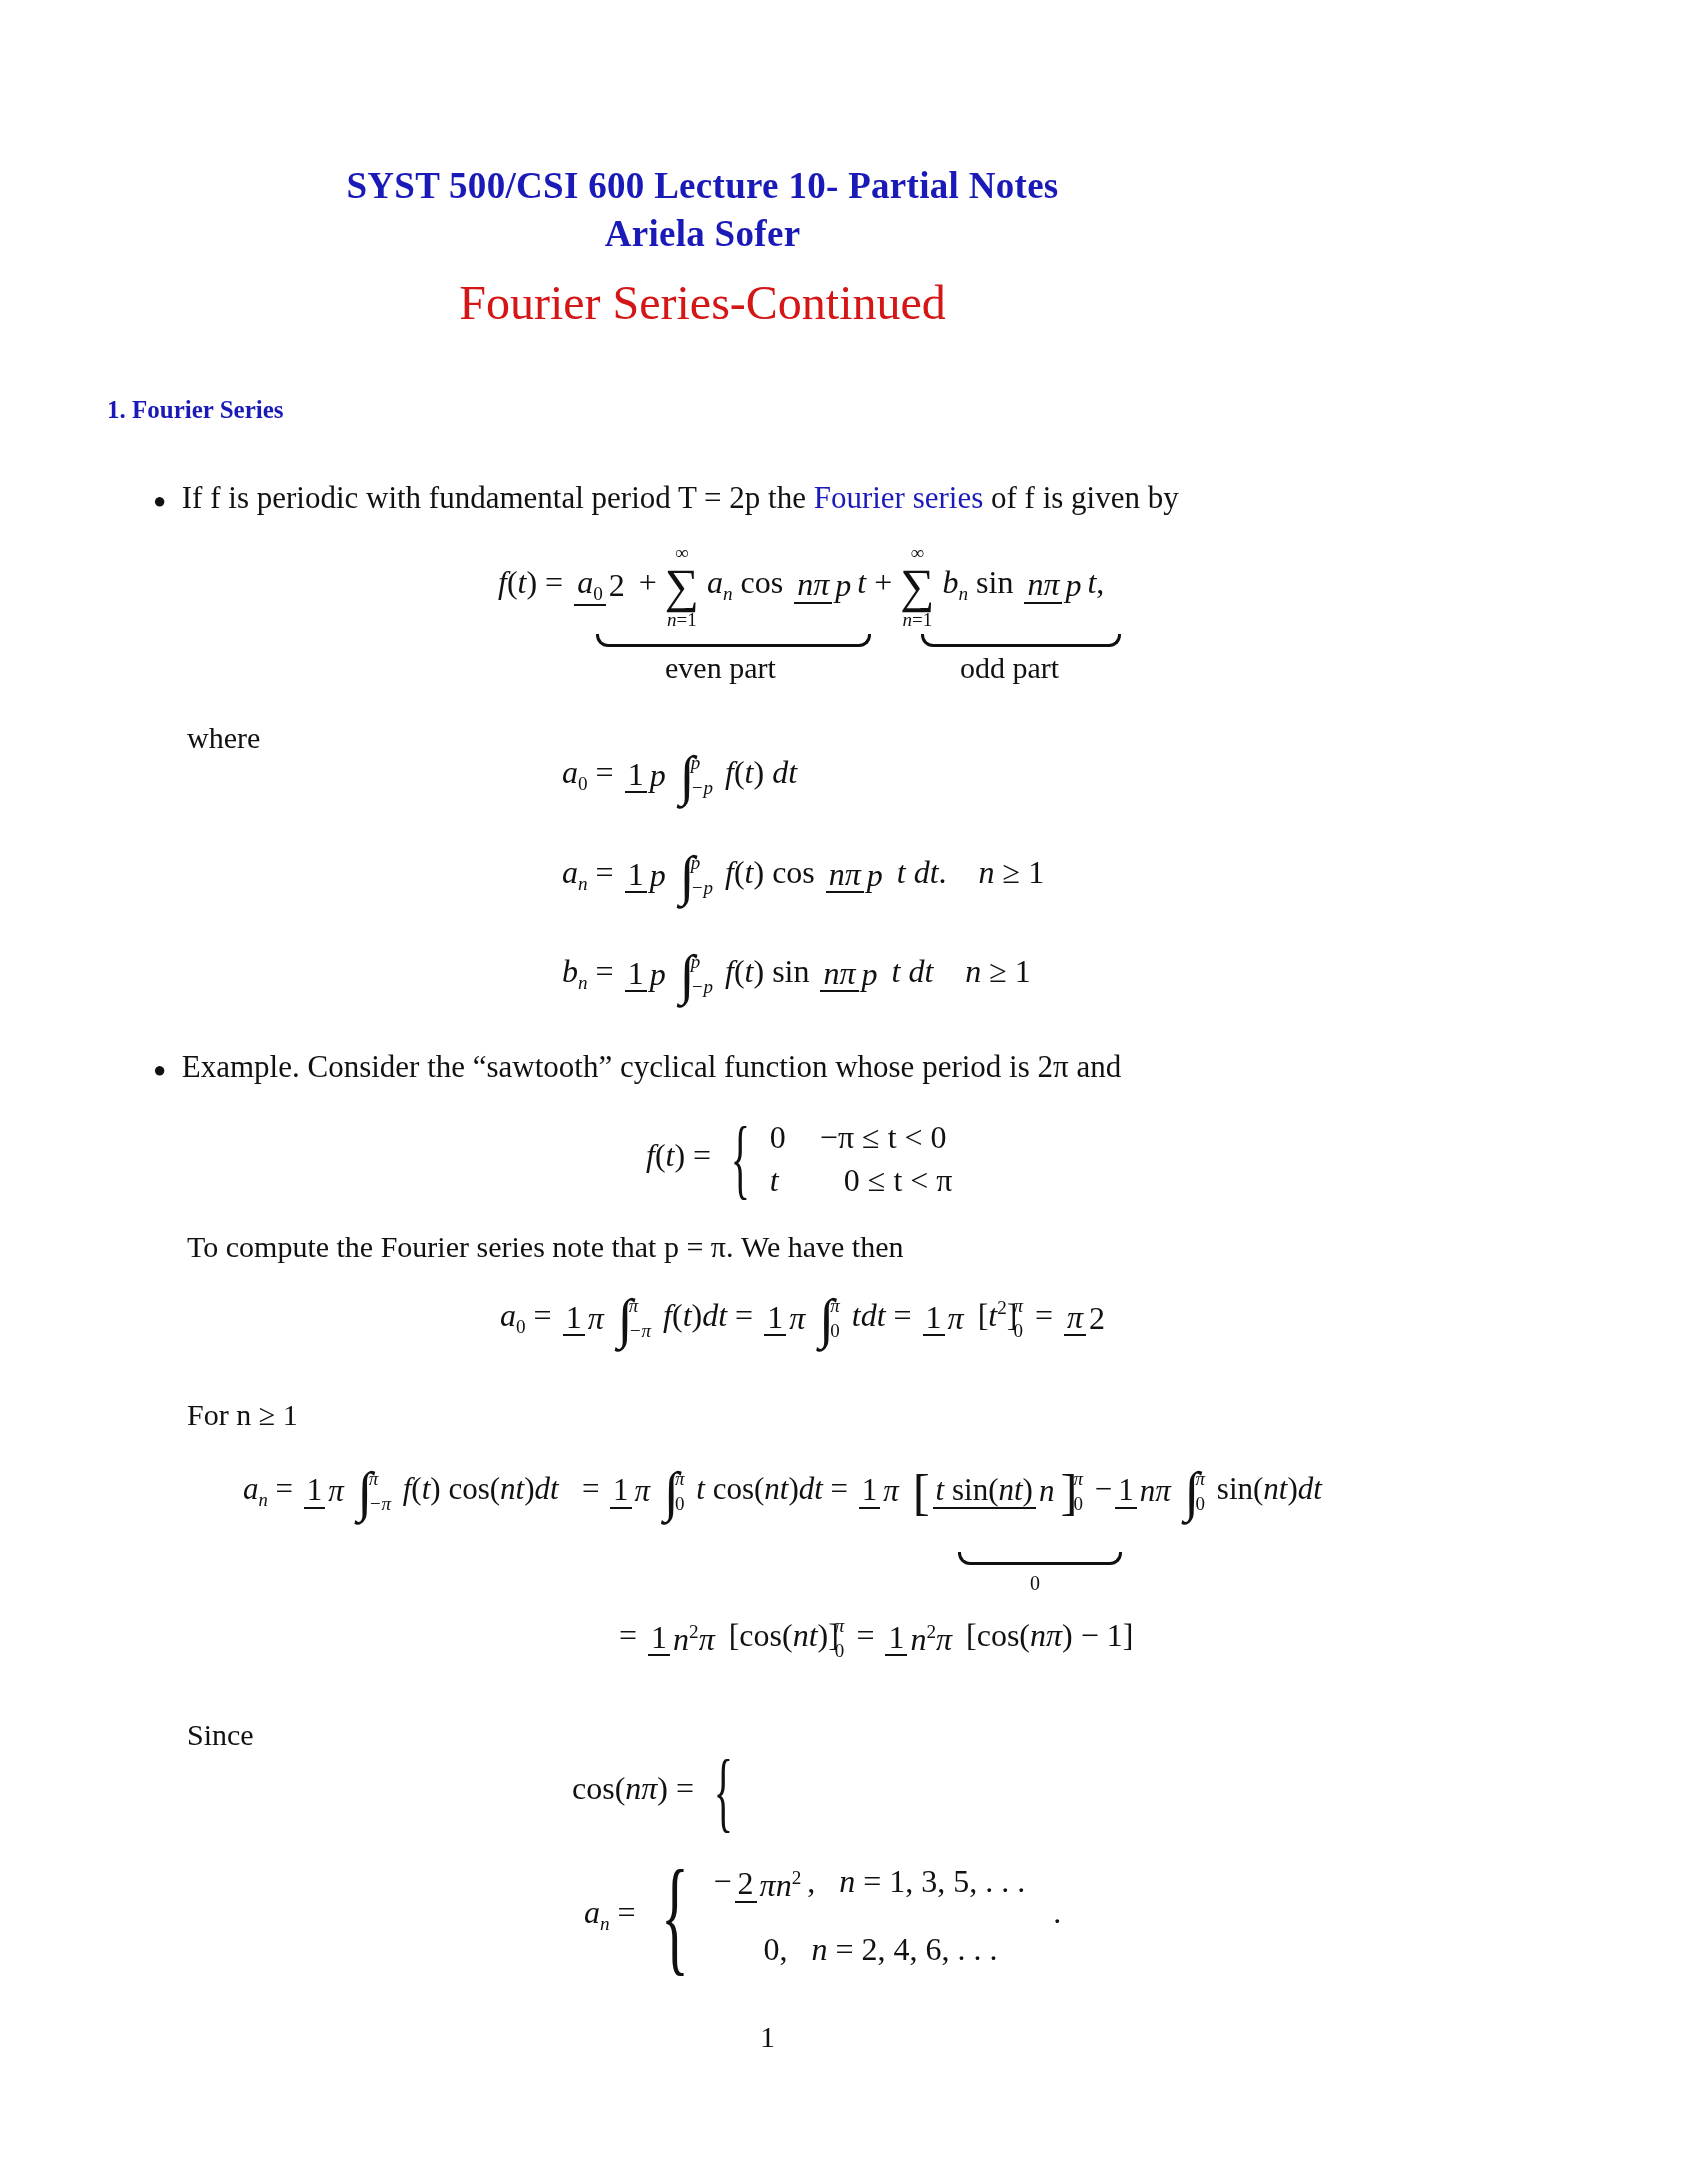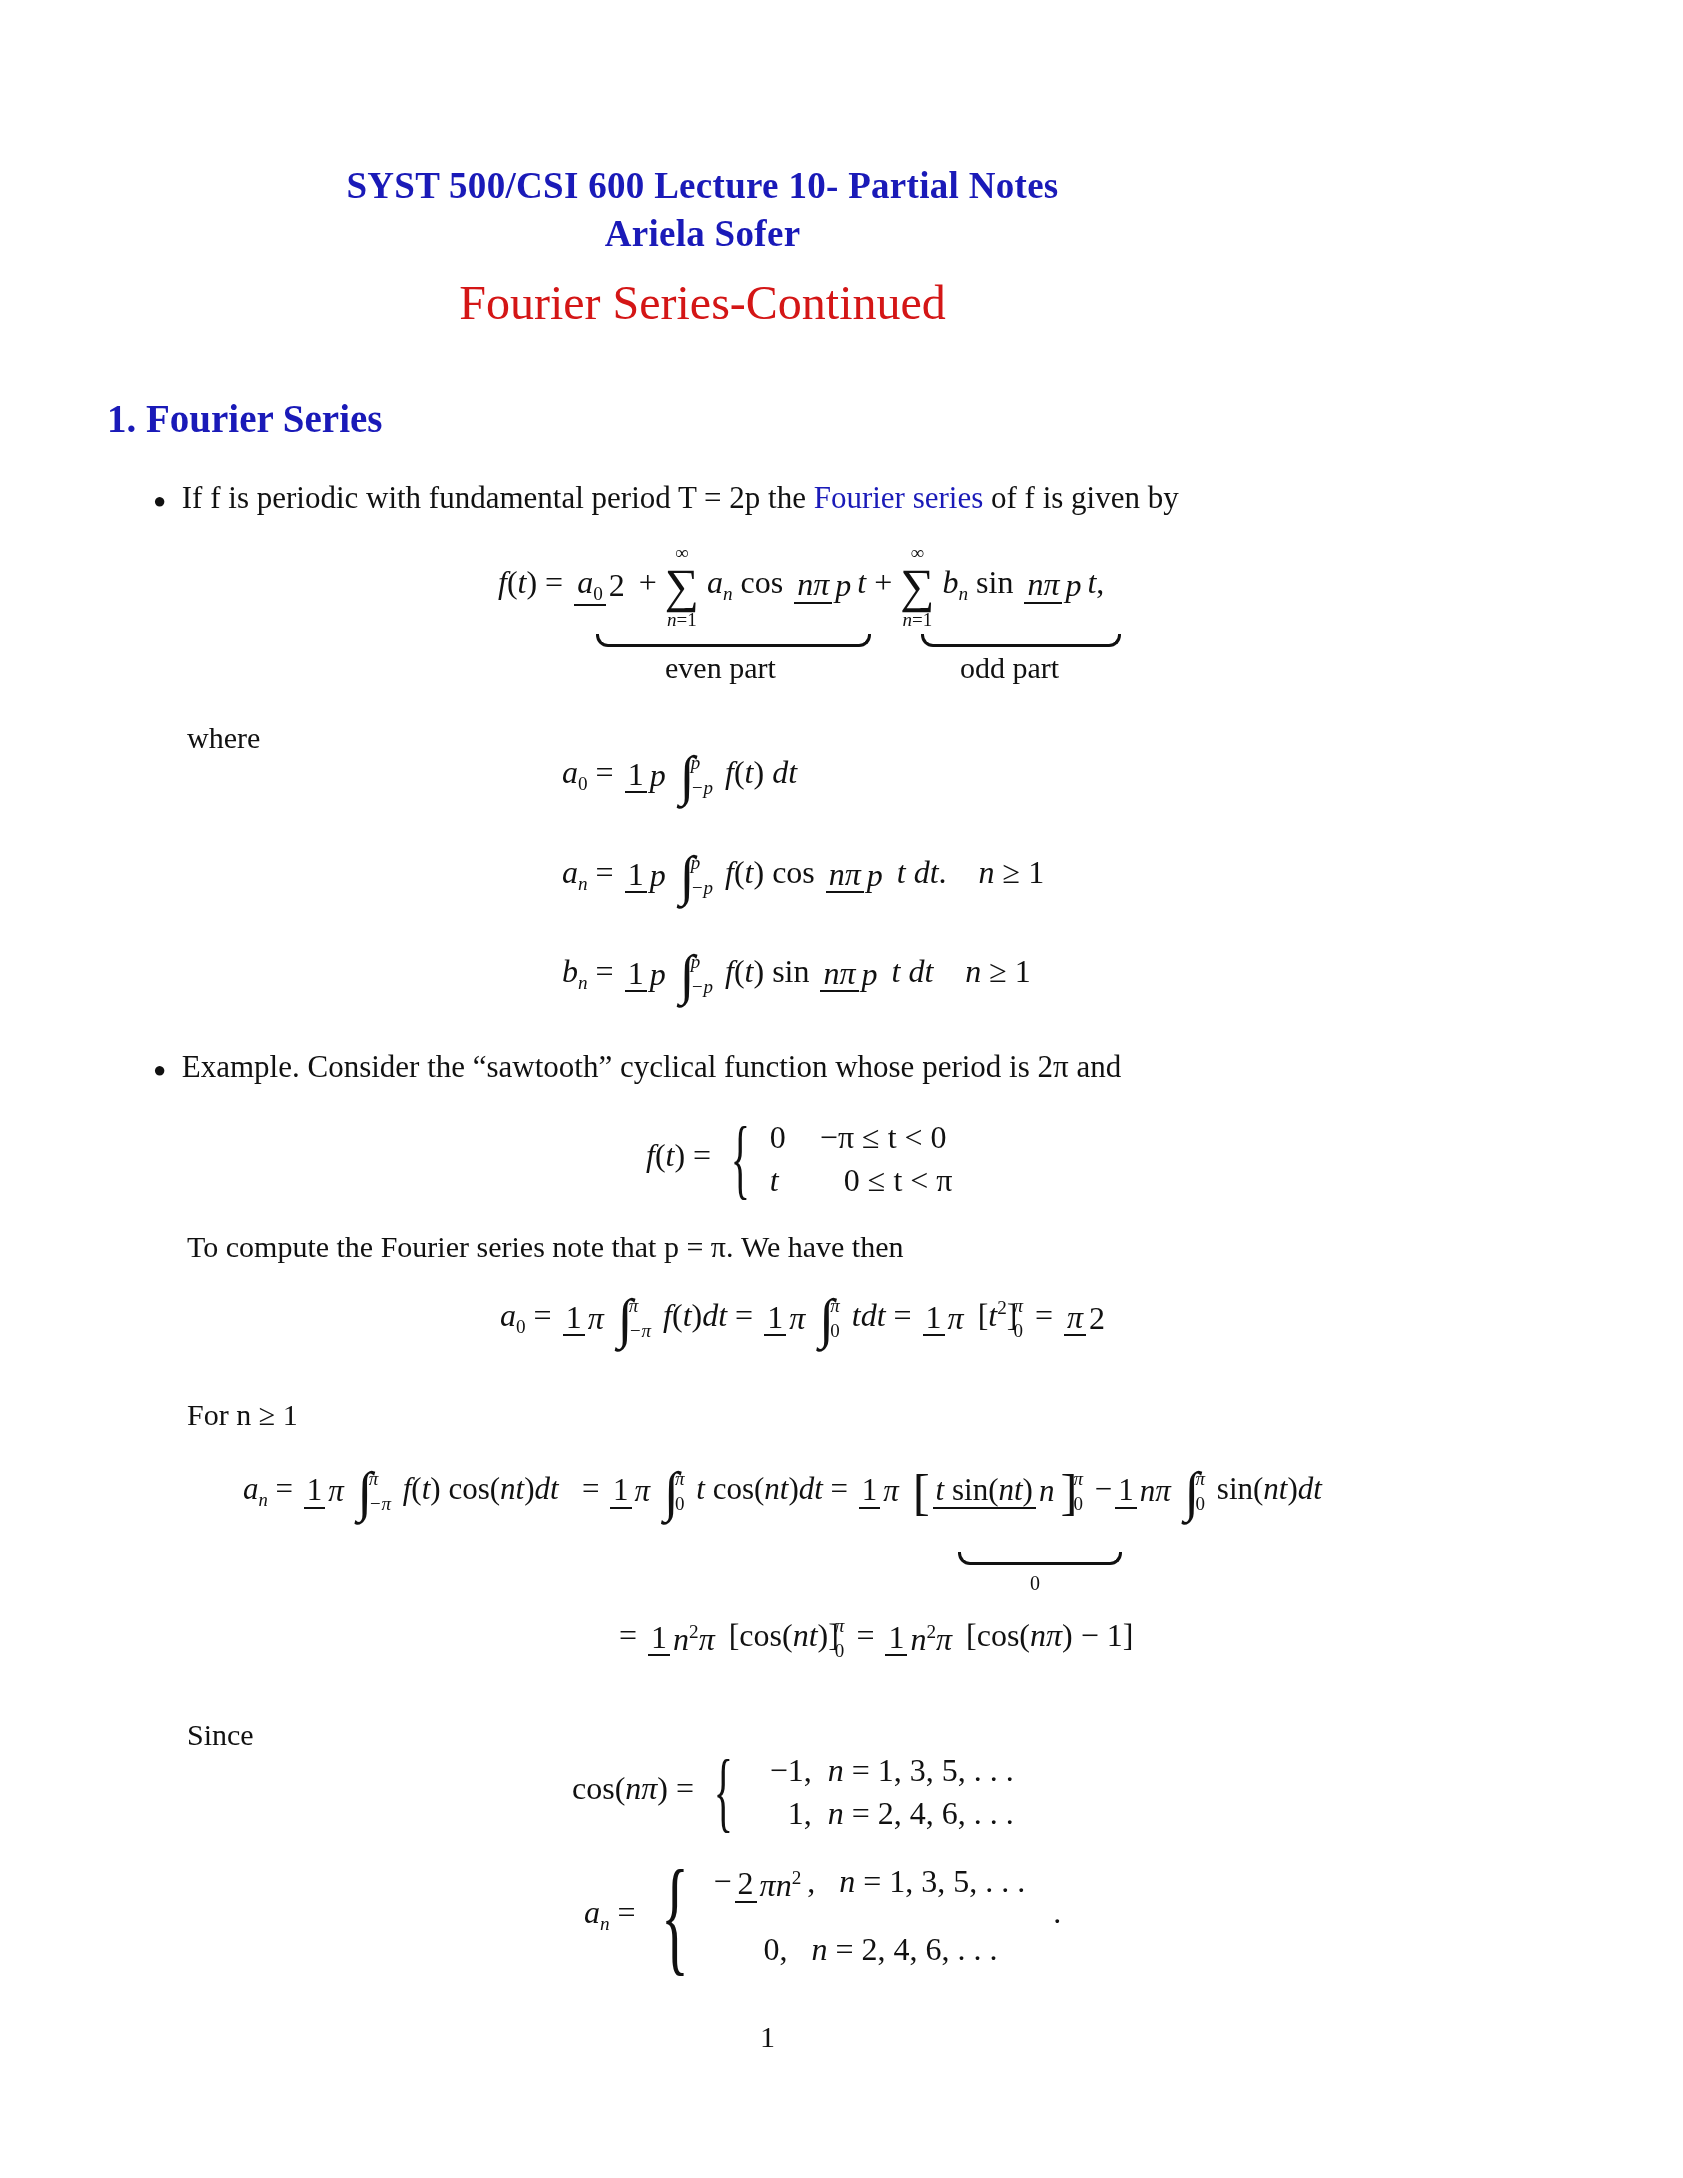--- a/index.html
+++ b/index.html
@@ -2,21 +2,21 @@
 <html><head>
 <meta charset="utf-8">
 <style>
   html, body { margin: 0; padding: 0; background: #ffffff; }
   body { width: 1683px; height: 2178px; position: relative; overflow: hidden;
          font-family: "DejaVu Serif", "Liberation Serif", serif; color: #111; }
   .abs { position: absolute; }
   .serif { font-family: "Liberation Serif", "DejaVu Serif", serif; }
   .title { color: #1a1ab8; font-weight: bold; font-size: 37px; text-align: center; width: 1683px; left: -139px; letter-spacing: 0.3px; }
   .title2 { color: #d41616; font-size: 48px; text-align: center; width: 1683px; left: -139px; }
-  .section { color: #1a1ab8; font-weight: bold; font-size: 39px; }
+  .section { color: #1a1ab8; font-weight: bold; font-size: 25px; }
   .text { font-size: 30px; }
   .math { font-family: "Liberation Serif", "DejaVu Serif", serif; font-size: 32px; white-space: nowrap; }
   i { font-style: italic; }
   .blue { color: #1a1ab8; }
   .frac { display: inline-flex; align-items: center; vertical-align: middle; margin: 0 3px; }
   .frac > span { display: block; line-height: 1.05; padding: 0 3px; }
   .frac > span.num { border-bottom: 2px solid #111; }
   .intg { font-size: 55px; vertical-align: middle; font-style: italic; }
   .lim { display: inline-flex; flex-direction: column; vertical-align: middle; font-size: 19px; line-height: 1.3; margin-left: -4px; margin-right: 4px; }
   .sum { display: inline-flex; flex-direction: column; align-items: center; vertical-align: middle; line-height: 1; }
@@ -199,24 +199,20 @@
       <span class="num">1</span>
       <span><i>n</i><sup>2</sup><i>π</i></span>
     </span>
   [cos(<i>nπ</i>) − 1]
 </div>
 
 <div class="abs text serif" style="top:1718px; left:187px;">Since</div>
 
 <div class="abs math" style="top:1747px; left:572px;">
   cos(<i>nπ</i>) = <span class="bigbrace">{</span>
-  <span class="case">
-    <span><span style="display:inline-block;width:59px;text-align:right;">−1,</span>&nbsp;&nbsp;<i>n</i> = 1, 3, 5, . . .</span>
-    <span><span style="display:inline-block;width:59px;text-align:right;">1,</span>&nbsp;&nbsp;<i>n</i> = 2, 4, 6, . . .</span>
-  </span>
 </div>
 
 <div class="abs math" style="top:1851px; left:584px;">
   <i>a<sub>n</sub></i> = <span class="bigbrace" style="font-size:129px;">{</span>
   <span class="case" style="gap:28px;">
     <span>−<span class="frac">
           <span class="num">2</span>
           <span><i>πn</i><sup>2</sup></span>
         </span>, &nbsp;&nbsp;<i>n</i> = 1, 3, 5, . . .</span>
     <span style="padding-left:50px;">0, &nbsp;&nbsp;<i>n</i> = 2, 4, 6, . . .</span>

